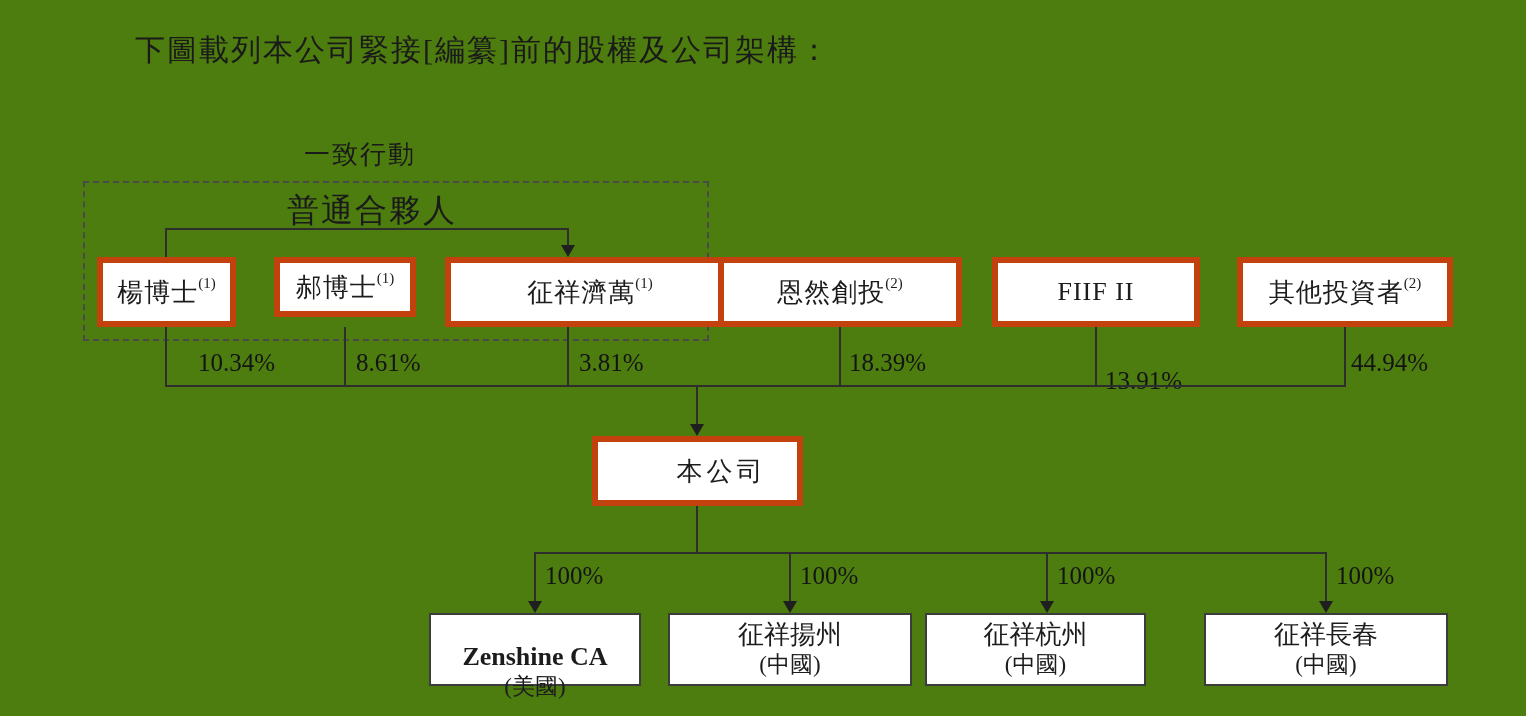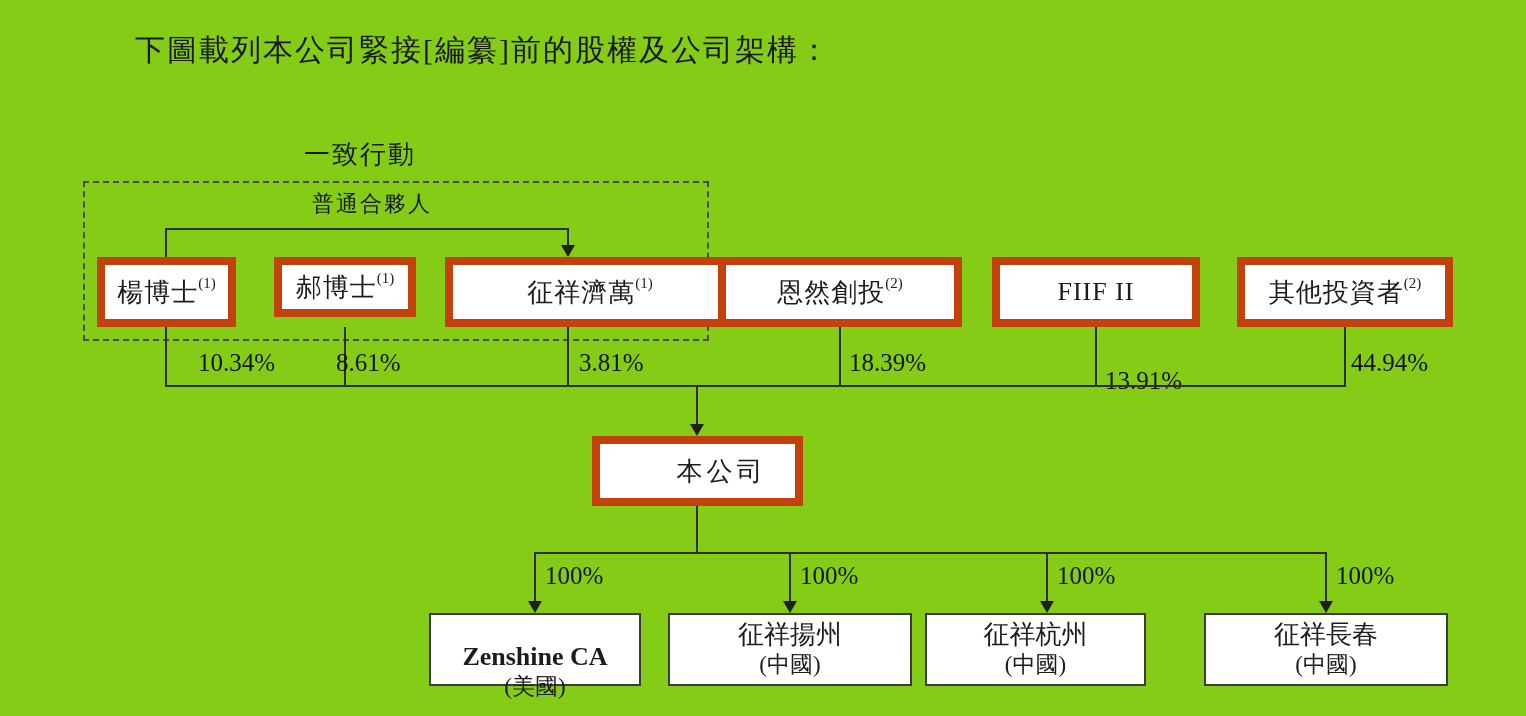--- a/index.html
+++ b/index.html
@@ -1,19 +1,19 @@
 <!DOCTYPE html>
 <html><head>
 <meta charset="utf-8">
 <style>
   html,body{margin:0;padding:0;background:#ffffff;}
   .canvas{
     position:relative;
     width:1526px;height:716px;
-    background:#84cc16;
+    background:#4d7c0f;
     font-family:"Liberation Serif","DejaVu Serif",serif;
     color:#1c1c1c;
     overflow:hidden;
   }
   .title{
     position:absolute;
     font-size:30px;
     letter-spacing:2px;
     white-space:nowrap;
     color:#1a1a1a;
@@ -26,21 +26,21 @@
     white-space:nowrap;
     color:#1a1a1a;
   }
   .dashedbox{
     position:absolute;
     border:2px dashed #4a4a4a;
     background:transparent;
   }
   .node{
     position:absolute;
-    border:8px solid #c2410c;
+    border:6px solid #c2410c;
     background:#ffffff;
     display:flex;
     align-items:center;
     justify-content:center;
     font-size:26px;
     letter-spacing:1px;
     text-align:center;
     box-sizing:border-box;
   }
   .node .nm{white-space:nowrap;}
@@ -84,21 +84,21 @@
 </style>
 </head>
 <body>
 
 <div class="canvas">
 
   <div class="title" style="left:135px;top:30px;">下圖載列本公司緊接[編纂]前的股權及公司架構：</div>
 
   <div class="grouplbl" style="left:260px;top:137px;width:200px;">一致行動</div>
   <div class="dashedbox" style="left:83px;top:181px;width:622px;height:156px;"></div>
-  <div class="grouplbl" style="left:247px;top:189px;width:250px;font-size:22px;">普通合夥人</div>
+  <div class="grouplbl" style="left:247px;top:189px;width:250px;font-size:32px;">普通合夥人</div>
 
   <div class="vline" style="left:165px;top:228px;height:29px;"></div>
   <div class="hline" style="left:165px;top:228px;width:404px;"></div>
   <div class="vline" style="left:567px;top:228px;height:18px;"></div>
   <div class="arrow-down" style="left:561px;top:245px;"></div>
 
   <div class="node" style="left:97px;top:257px;width:139px;height:70px;">
     <span class="nm">楊博士</span>
       <sup>(1)</sup>
   </div>
@@ -124,21 +124,21 @@
   </div>
 
   <div class="vline" style="left:165px;top:327px;height:60px;"></div>
   <div class="vline" style="left:344px;top:327px;height:60px;"></div>
   <div class="vline" style="left:567px;top:327px;height:60px;"></div>
   <div class="vline" style="left:839px;top:327px;height:60px;"></div>
   <div class="vline" style="left:1095px;top:327px;height:60px;"></div>
   <div class="vline" style="left:1344px;top:327px;height:60px;"></div>
 
   <div class="pct" style="left:174px;top:349px;margin-left:24px;">10.34%</div>
-  <div class="pct" style="left:336px;top:349px;">8.61%</div>
+  <div class="pct" style="left:356px;top:349px;">8.61%</div>
   <div class="pct" style="left:579px;top:349px;">3.81%</div>
   <div class="pct" style="left:849px;top:349px;text-align:right;">18.39%</div>
   <div class="pct" style="left:1105px;top:367px;">13.91%</div>
   <div class="pct" style="left:1351px;top:349px;">44.94%</div>
 
   <div class="hline" style="left:165px;top:385px;width:1181px;"></div>
 
   <div class="vline" style="left:696px;top:385px;height:40px;"></div>
   <div class="arrow-down" style="left:690px;top:424px;"></div>
 

